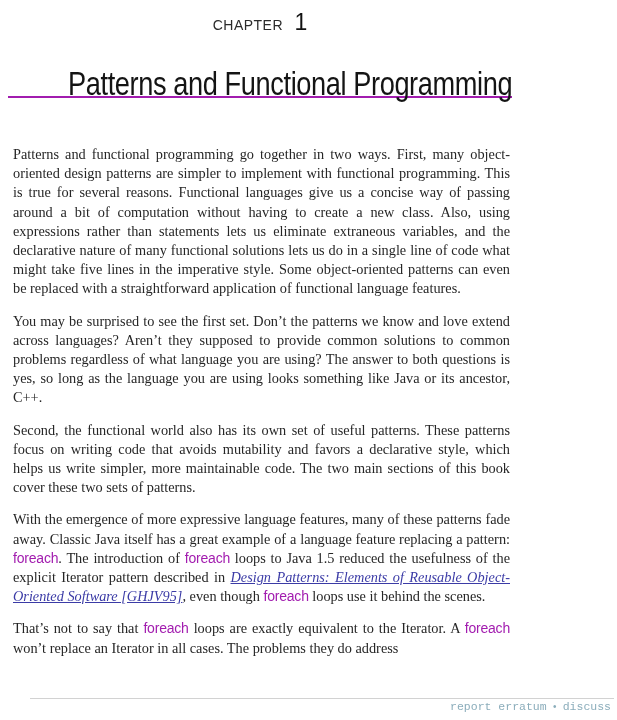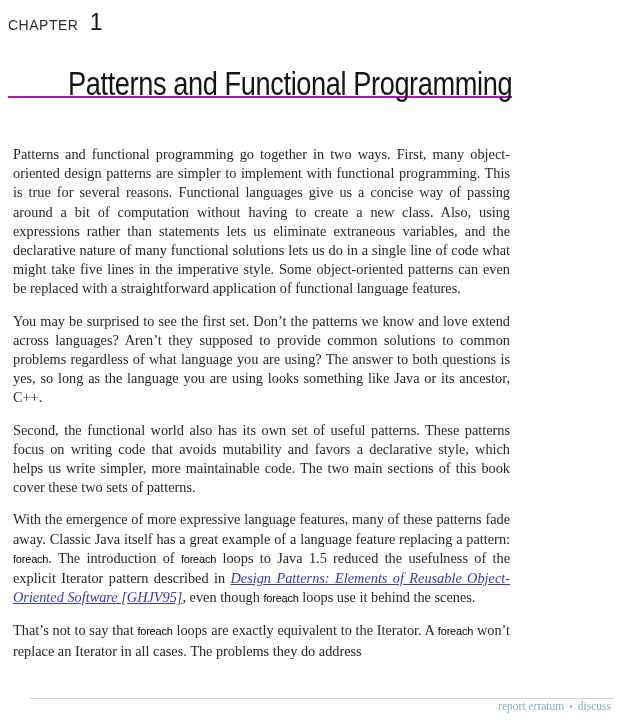--- a/index.html
+++ b/index.html
@@ -11,21 +11,21 @@
     overflow: hidden;
     font-family: "Liberation Serif", serif;
   }
 
   
   .chapter-line {
     position: absolute;
     top: 9px;
     left: 8px;
     width: 504px;
-    text-align: left;
+    text-align: center;
     font-family: "Liberation Sans", sans-serif;
     color: #1f1f1f;
     white-space: nowrap;
   }
   .chapter-word {
     font-size: 14px;
     letter-spacing: 0.5px;
     color: #2a2a2a;
   }
   .chapter-num {
@@ -64,23 +64,23 @@
     top: 132px;
     width: 497px;
     font-size: 14.3px;
     line-height: 19.2px;
     color: #262626;
     text-align: justify;
   }
   .body-text p { margin: 13px 0 7px 0; }
   .seg-code {
     font-family: "Liberation Sans", sans-serif;
-    font-size: 11px;
+    font-size: 14px;
     letter-spacing: -0.2px;
-    color: #000000;
+    color: #a21caf;
   }
   .seg-link {
     font-style: italic;
     color: #3b3ba6;
     text-decoration: underline;
     cursor: pointer;
   }
 
   
   .footer-rule {
@@ -88,21 +88,21 @@
     left: 30px;
     top: 698px;
     width: 584px;
     border-top: 1px solid #d2d2d2;
     height: 0;
   }
   .footer-links {
     position: absolute;
     top: 700px;
     right: 6px;
-    font-family: Liberation Serif, serif;
+    font-family: Liberation Mono, monospace;
     font-size: 11.5px;
     color: #8badbb;
     white-space: nowrap;
   }
   .footer-links .flink { cursor: pointer; }
   .footer-links .fsep { margin: 0 5px; font-size: 10px; }
 </style>
 </head>
 <body>
 

